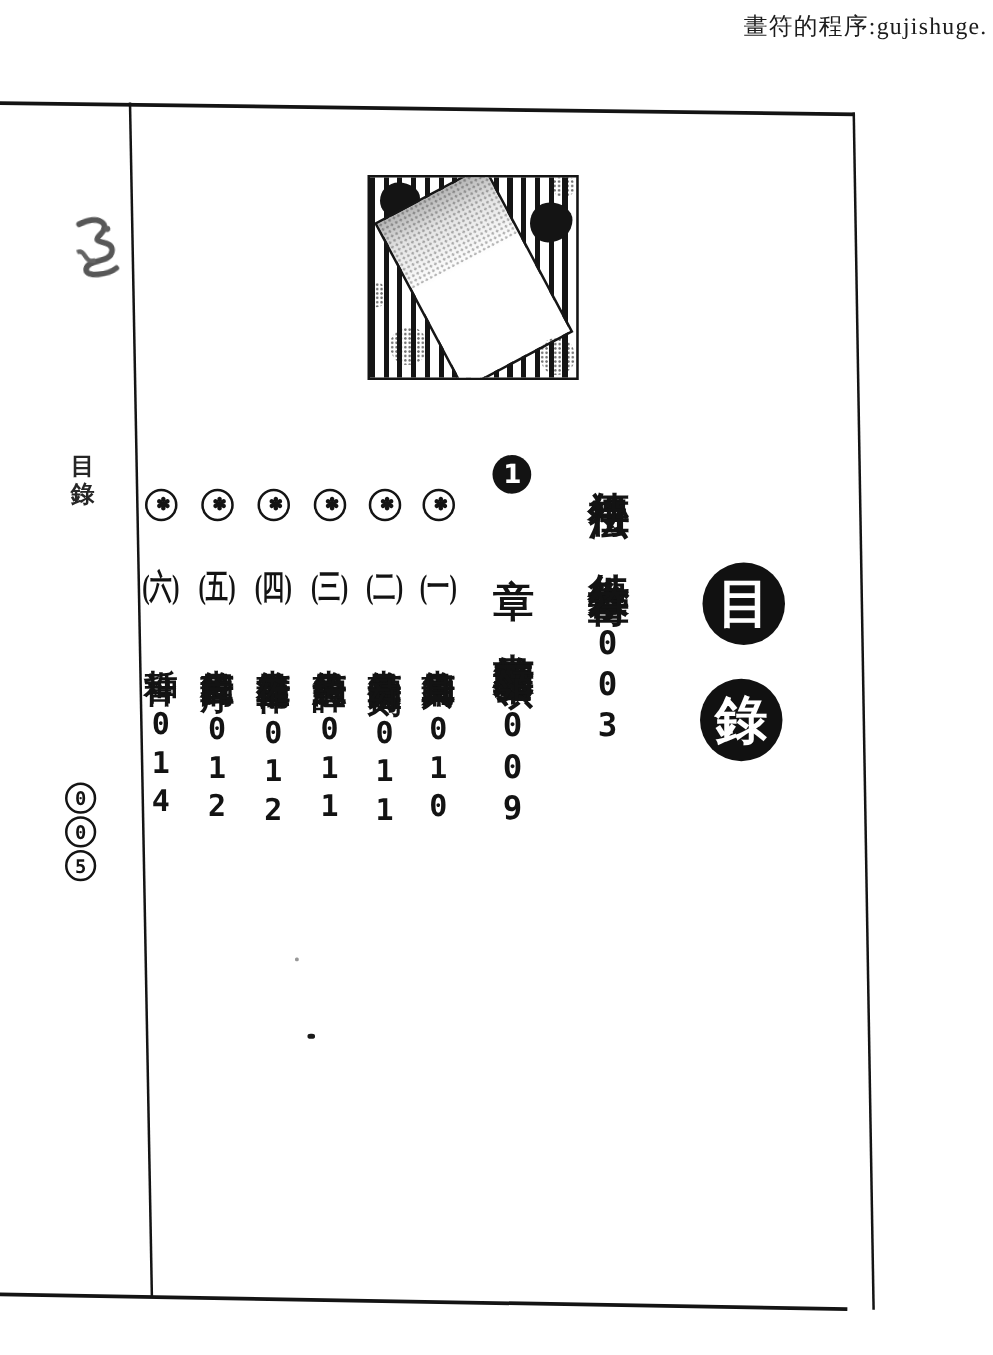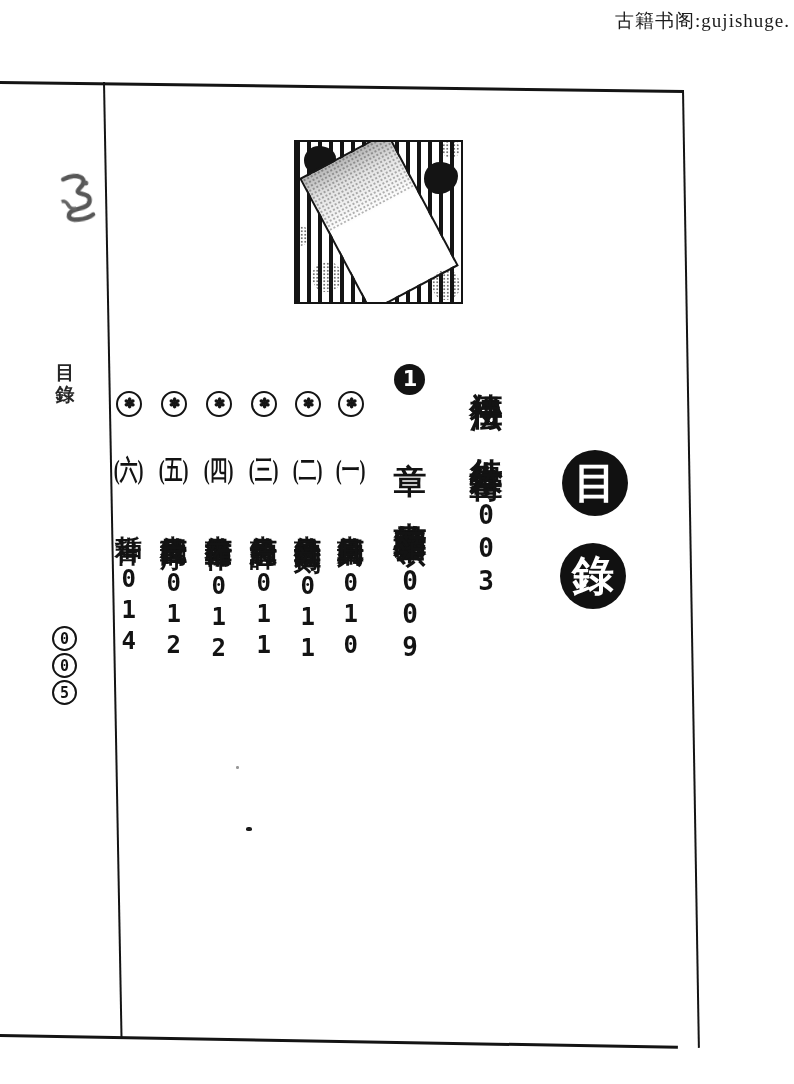--- a/index.html
+++ b/index.html
@@ -85,21 +85,21 @@
   .pg-circle{
     width:21px;height:21px;border:2.6px solid #141414;border-radius:50%;
     display:flex;align-items:center;justify-content:center;
     font-family:"DejaVu Sans Mono", monospace;font-size:15px;font-weight:700;color:#141414;
   }
   .noise-dot{position:absolute;background:#1a1a1a;border-radius:40%;}
 </style>
 </head>
 <body>
 
-<div class="watermark">古籍书阁:gujishuge.</div>
+<div class="watermark">畫符的程序:gujishuge.</div>
 
 <div class="line frame-top"></div>
 <div class="line frame-bottom"></div>
 <div class="line frame-left"></div>
 <div class="line frame-right"></div>
 
 <svg class="smudge" viewBox="0 0 52 70">
   <path d="M14 8 C 30 2, 40 10, 30 18 C 20 26, 40 22, 38 32 C 36 42, 18 36, 16 44 C 14 52, 34 50, 40 46" fill="none" stroke="#3a3a3a" stroke-width="4.5" stroke-linecap="round"></path>
   <path d="M10 30 C 18 28, 14 40, 24 38" fill="none" stroke="#4a4a4a" stroke-width="3.5"></path>
   <circle cx="36" cy="14" r="2.5" fill="#444"></circle>

